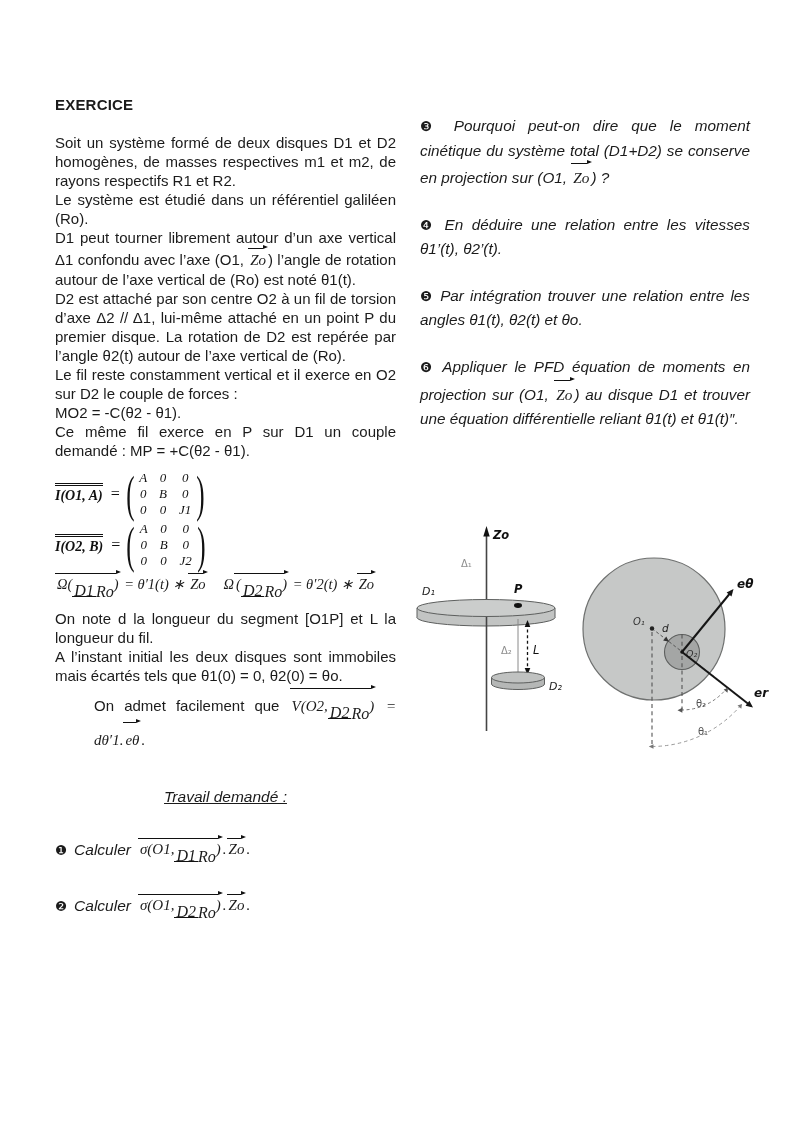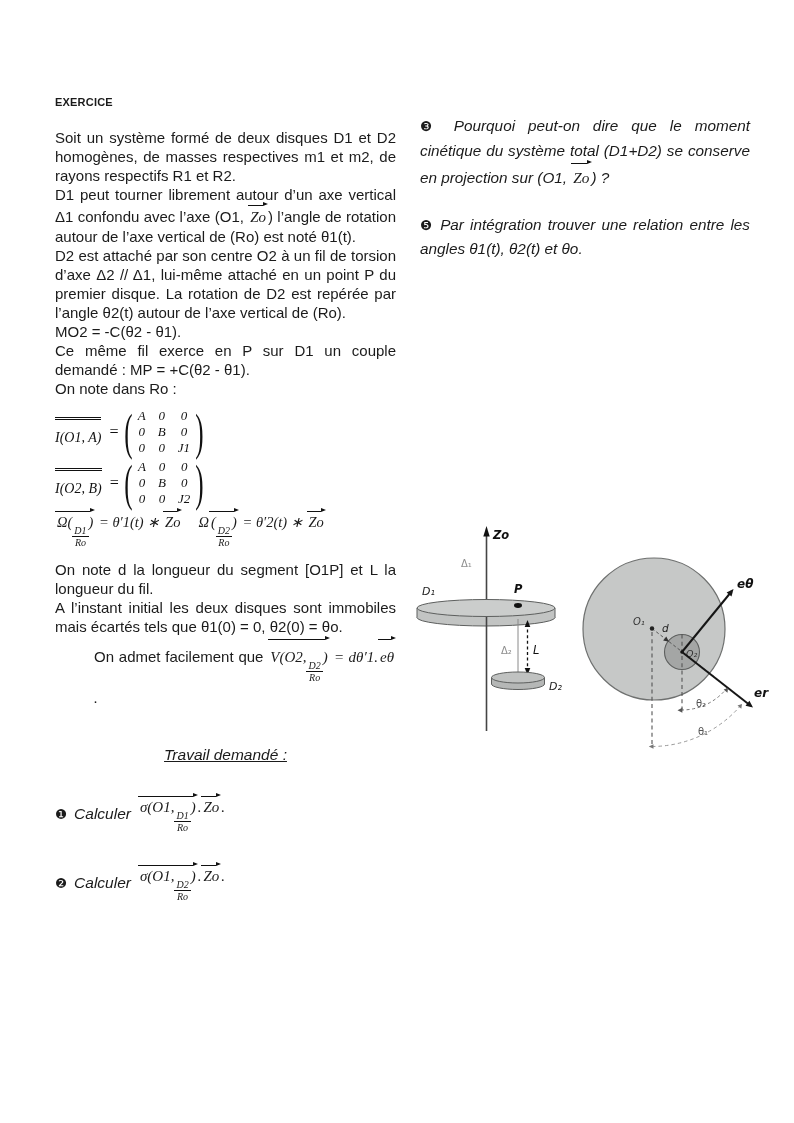--- a/index.html
+++ b/index.html
@@ -1,35 +1,35 @@
 <!DOCTYPE html>
 <html><head>
 <meta charset="utf-8">
 <style>
   html,body{margin:0;padding:0;background:#e8e8e8;}
   #page{position:relative;width:794px;height:1123px;background:#ffffff;margin:0 auto;
         font-family:"Liberation Sans",sans-serif;color:#1b1b1b;overflow:hidden;}
   
   #left-col{position:absolute;left:55px;top:96px;width:341px;}
-  .title{font-weight:bold;font-size:11px;margin:0 0 20px 0;letter-spacing:.2px;}
+  .title{font-weight:bold;font-size:15px;margin:0 0 20px 0;letter-spacing:.2px;}
   .body-p{margin:0;text-align:justify;font-size:15px;line-height:19px;}
   
   #right-col{position:absolute;left:420px;top:114px;width:330px;}
   .q{font-style:italic;font-size:15.3px;line-height:23.5px;text-align:justify;margin:0 0 23px 0;}
   .bullet{font-family:"DejaVu Sans",sans-serif;font-style:normal;font-size:13.5px;}
   
   .m{font-family:"Liberation Serif",serif;font-style:italic;}
   .vec{position:relative;display:inline-block;padding:4px 2px 0 2px;}
   .vec::before{content:"";position:absolute;top:1px;left:0;right:5px;height:1px;background:#111;}
   .vec::after{content:"";position:absolute;top:-1.6px;right:0;width:0;height:0;
               border-left:5px solid #111;border-top:2.8px solid transparent;border-bottom:2.8px solid transparent;}
-  .frac{display:inline-flex;flex-direction:column;align-items:center;vertical-align:-7px;
-        font-size:10px;line-height:11px;justify-content:center;}
+  .frac{display:inline-flex;flex-direction:row;align-items:center;vertical-align:-7px;
+        font-size:16px;line-height:11px;justify-content:center;}
   .frac .num{border-bottom:1px solid #111;padding:0 2px;}
-  .dbar{display:inline-block;border-top:3px double #111;padding-top:10px;font-size:14px;}
+  .dbar{display:inline-block;border-top:3px double #111;padding-top:2px;font-size:14px;font-weight:bold;}
   .mrow{display:flex;align-items:center;gap:7px;margin:0 0 4px 0;color:#111;}
   .matrix{display:inline-grid;grid-template-columns:repeat(3,auto);column-gap:12px;row-gap:1px;
           text-align:center;font-size:13px;line-height:15px;}
   .bigp{display:inline-block;font-family:"Liberation Serif",serif;font-style:normal;font-size:50px;
         font-weight:300;line-height:44px;transform:scaleX(.5);margin:0 -6px;}
   #math-block{margin:10px 0 12px 0;}
   .omega-pair{display:flex;align-items:center;gap:16px;margin-top:4px;font-size:14.5px;}
   .admet{margin-top:2px;font-size:15px;line-height:30px;margin-left:39px;}
   
   .travail{font-style:italic;font-size:15.5px;text-decoration:underline;margin:33px 0 0 0;text-align:center;}
@@ -41,25 +41,26 @@
 </style>
 </head>
 <body>
 
 <div id="page">
 
   <div id="left-col">
     <p class="title">EXERCICE</p>
 
     <p class="body-p">Soit un système formé de deux disques D1 et D2 homogènes, de masses respectives m1 et m2, de rayons respectifs R1 et R2.</p>
+    <p class="body-p">Le système est étudié dans un référentiel galiléen (Ro).</p>
     <p class="body-p"><span>D1 peut tourner librement autour d’un axe vertical Δ1 confondu avec l’axe (O1, </span><span class="vec m"><span>Zo</span></span><span>) l’angle de rotation autour de l’axe vertical de (Ro) est noté θ1(t).</span></p>
     <p class="body-p">D2 est attaché par son centre O2 à un fil de torsion d’axe Δ2 // Δ1, lui-même attaché en un point P du premier disque. La rotation de D2 est repérée par l’angle θ2(t) autour de l’axe vertical de (Ro).</p>
+    <p class="body-p">Le fil reste constamment vertical et il exerce en O2 sur D2 le couple de forces :</p>
     <p class="body-p">MO2 = -C(θ2 - θ1).</p>
     <p class="body-p">Ce même fil exerce en P sur D1 un couple demandé :  MP = +C(θ2 - θ1).</p>
-    <p class="body-p">On note dans Ro :</p>
 
     <div id="math-block">
 
       <div class="mrow m">
         <span class="dbar">I(O1, A)</span>
         <span>=</span>
         <span class="bigp">(</span>
         <span class="matrix">
           <span>A</span>
             <span>0</span>
@@ -136,21 +137,23 @@
       <span>Calculer</span>
       <span class="m wf"><span class="vec"><span>σ(O1,</span><span class="frac">
               <span class="num">D2</span>
               <span class="den">Ro</span>
             </span><span>)</span></span><span>.</span><span class="vec"><span>Zo</span></span><span>.</span></span>
     </div>
   </div>
 
   <div id="right-col">
     <p class="q"><span class="bullet">❸</span><span> Pourquoi peut-on dire que le moment cinétique du système total  (D1+D2) se conserve en projection sur (O1, </span><span class="vec m"><span>Zo</span></span><span>) ?</span></p>
+    <p class="q"><span class="bullet">❹</span><span> En déduire une relation entre les vitesses θ1’(t), θ2’(t).</span></p>
     <p class="q"><span class="bullet">❺</span><span> Par intégration trouver une relation entre les angles θ1(t), θ2(t) et θo.</span></p>
+    <p class="q"><span class="bullet">❻</span><span> Appliquer le PFD équation de moments en projection sur (O1, </span><span class="vec m"><span>Zo</span></span><span>) au disque D1 et trouver une équation différentielle reliant θ1(t) et θ1(t)″.</span></p>
   </div>
 
   <svg id="figure" width="379" height="252" viewBox="0 0 379 252">
 
     <line x1="71.5" y1="14" x2="71.5" y2="88" stroke="#454545" stroke-width="1.6"></line>
     <polygon points="71.5,6 68.3,16.5 74.7,16.5" fill="#111"></polygon>
     <text x="78" y="19" font-size="11.5" font-style="italic" font-weight="bold" fill="#111">Zo</text>
     <text x="46" y="47" font-size="10" fill="#8e8e8e">Δ₁</text>
     <text x="7" y="75" font-size="11" font-style="italic" fill="#222">D₁</text>
 

